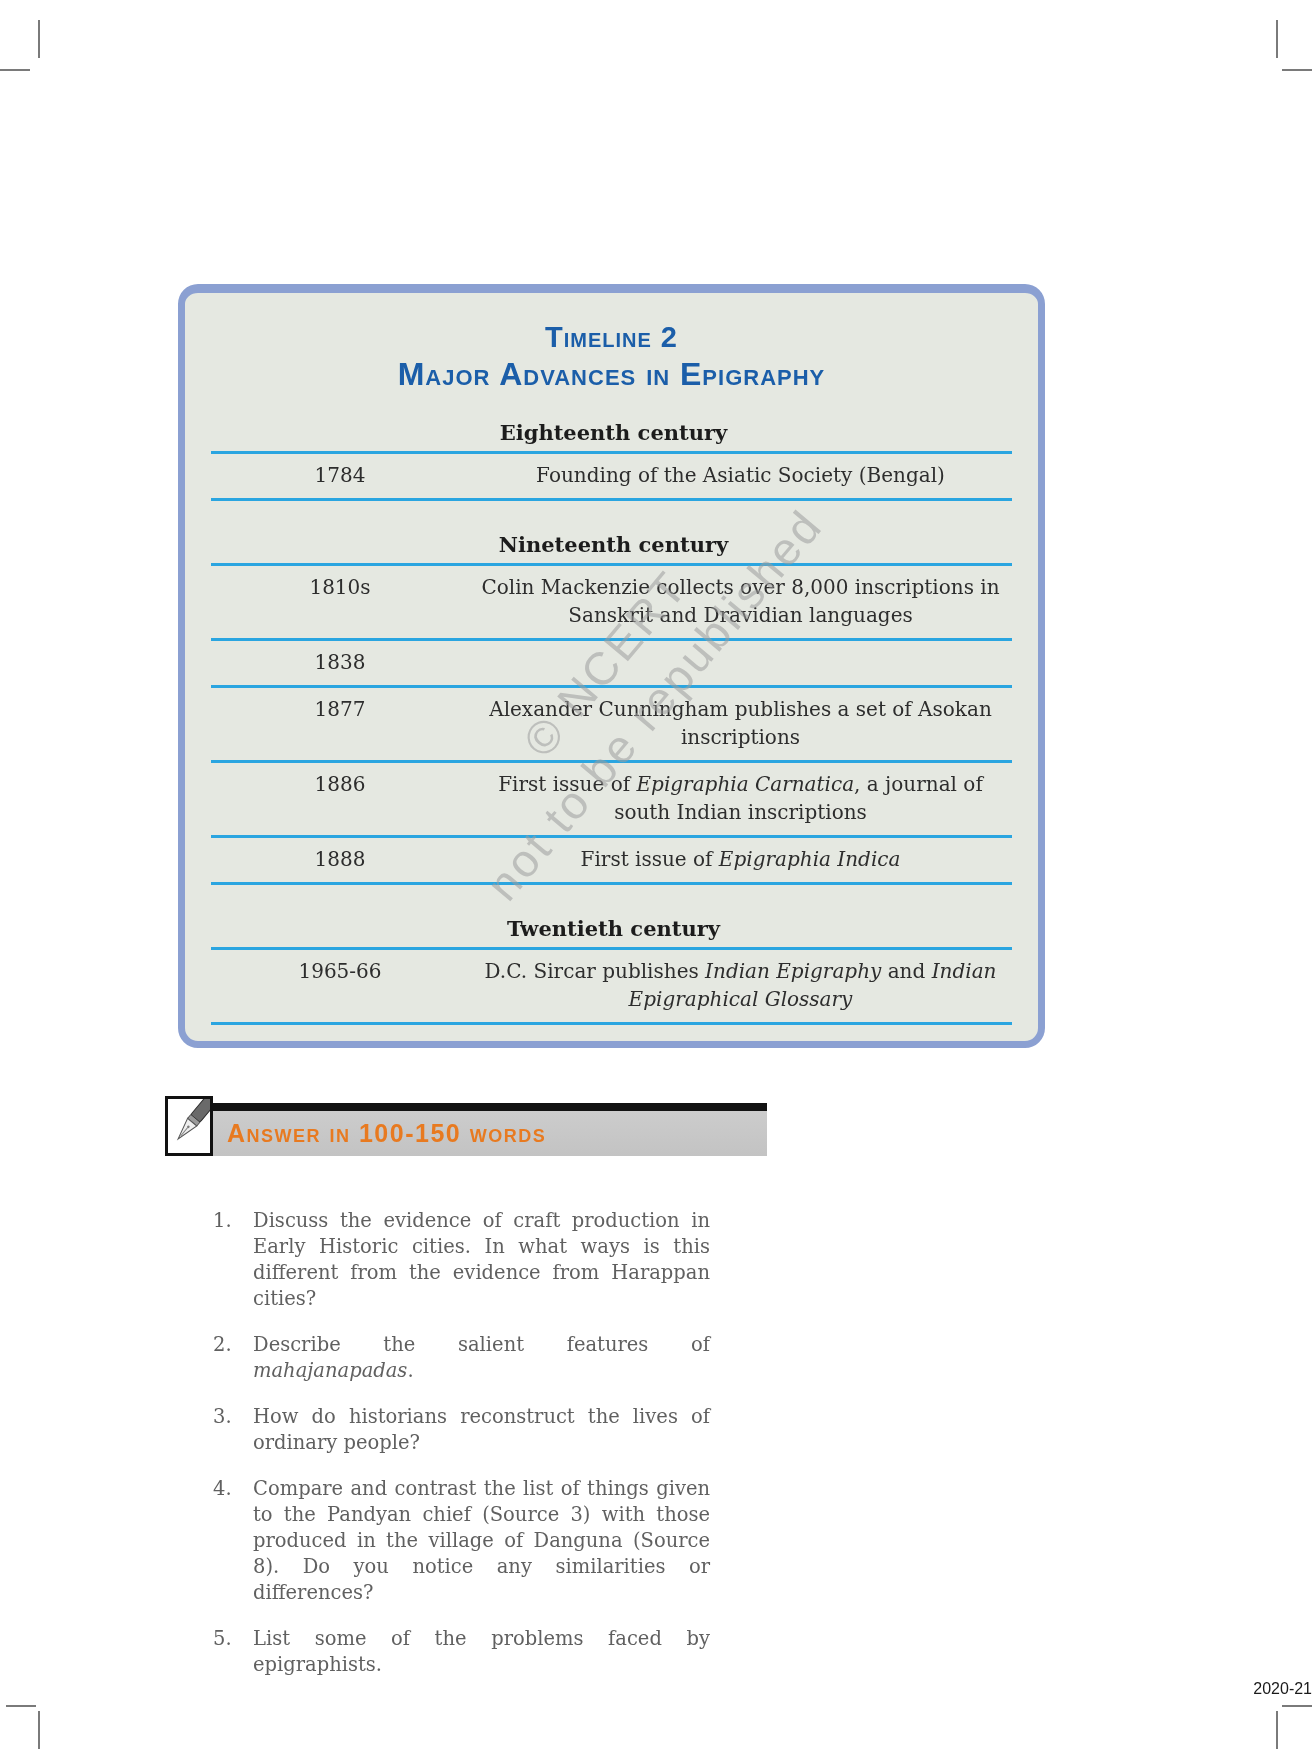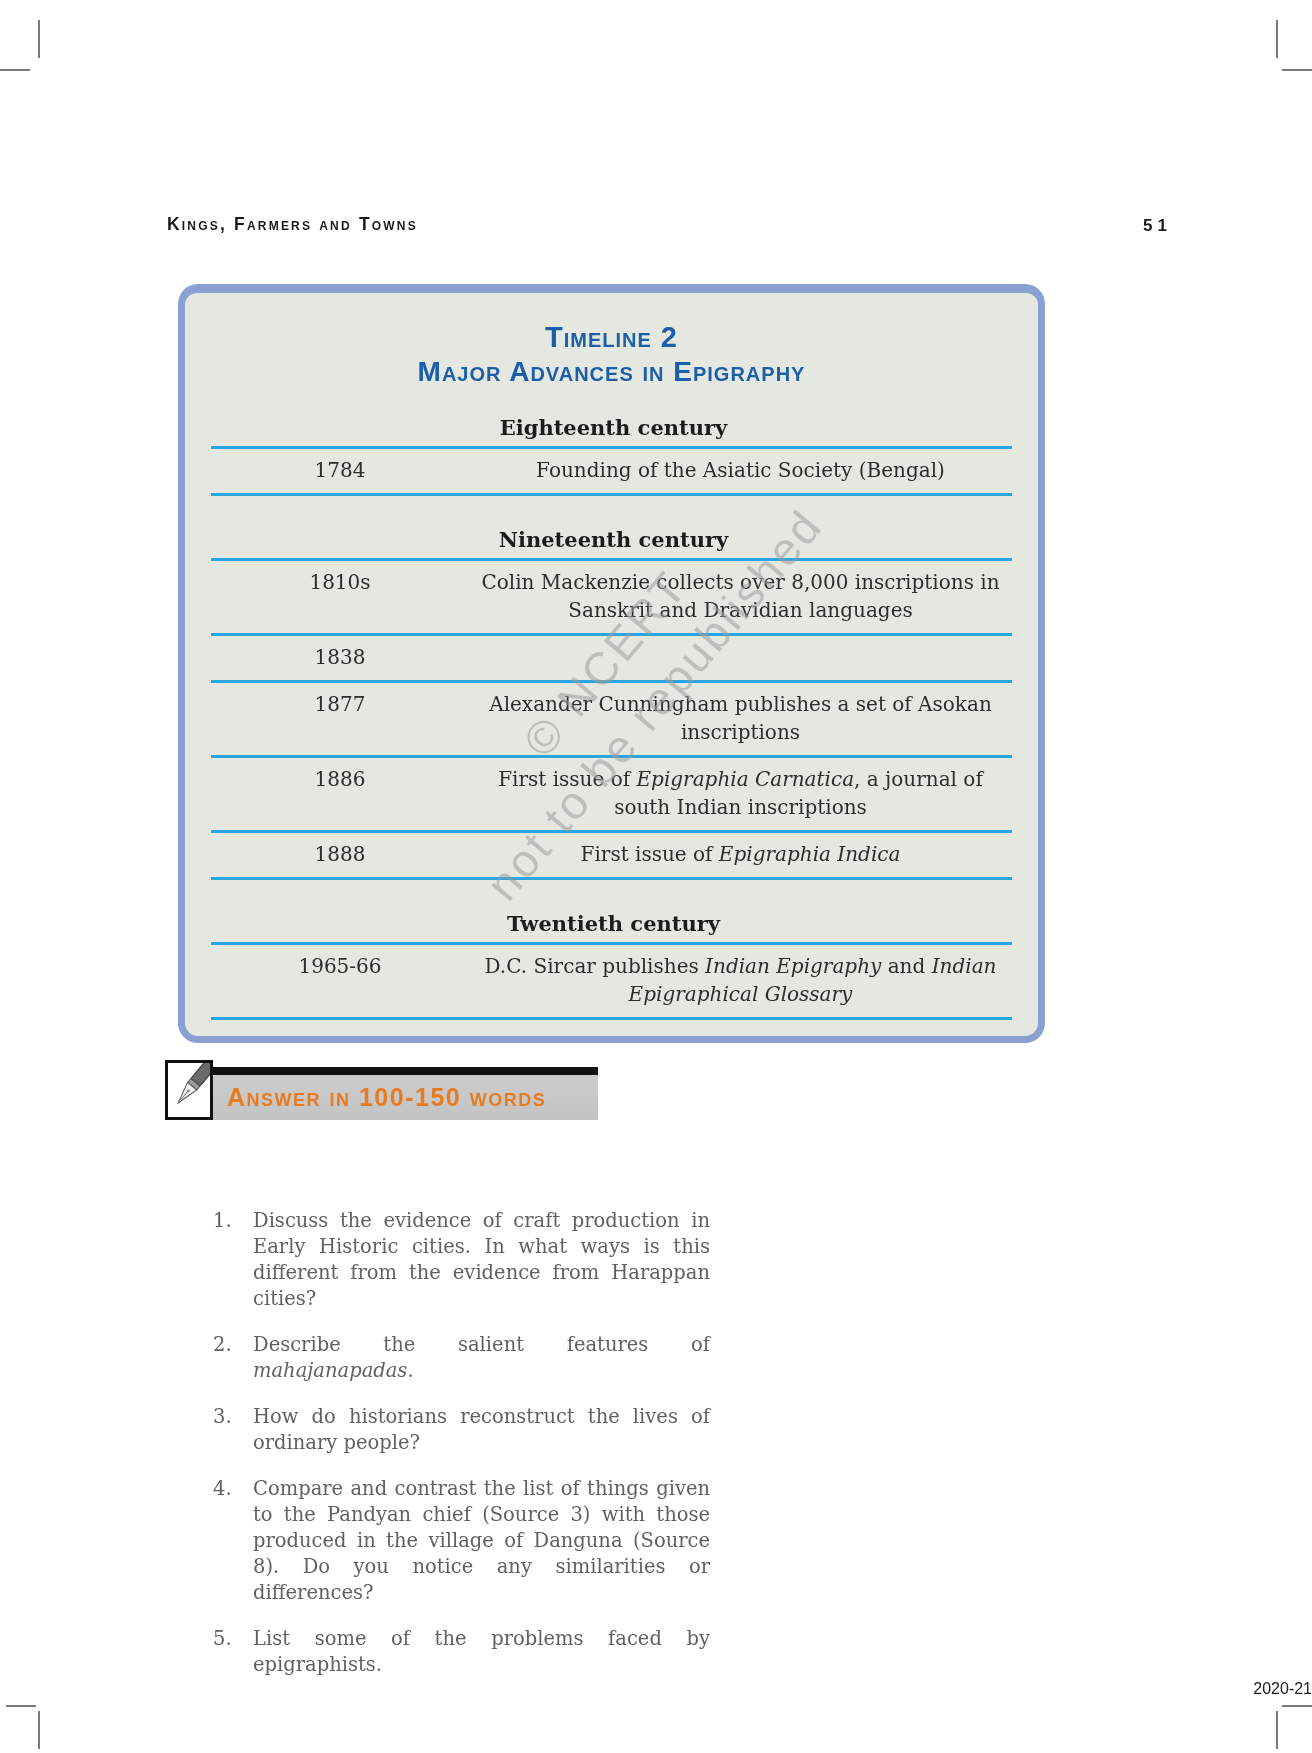--- a/index.html
+++ b/index.html
@@ -57,21 +57,21 @@
     font-family:"Liberation Sans",sans-serif;
     font-variant:small-caps;font-weight:700;
     font-size:29px;letter-spacing:1px;
     color:var(--title-blue);
     margin-top:8px;
   }
   .tl-subtitle{
     text-align:center;
     font-family:"Liberation Sans",sans-serif;
     font-variant:small-caps;font-weight:700;
-    font-size:28px;letter-spacing:1px;
+    font-size:32px;letter-spacing:1px;
     color:var(--title-blue);
     margin-top:2px;margin-bottom:26px;
   }
   .tl-section{margin-top:0;text-align:center;}
   .tl-section + .tl-section{margin-top:30px;}
   .tl-heading{
     font-weight:700;font-size:21px;line-height:27px;
     color:#1c1c1c;
     padding:0 0 5px 4px;
     border-bottom:3px solid var(--rule-cyan);
@@ -91,21 +91,21 @@
     transform:rotate(-50deg);
     text-align:center;
     font-family:"Liberation Sans",sans-serif;
     font-size:46px;line-height:1.4;letter-spacing:3px;
     color:var(--watermark-gray);
     opacity:0.55;
     pointer-events:none;
   }
   
   .answer-header{
-    position:absolute;left:165px;top:1067px;width:433px;height:53px;
+    position:absolute;left:165px;top:1103px;width:602px;height:53px;
   }
   .ah-strip{position:absolute;left:0;top:0;width:100%;height:8px;background:#121212;}
   .ah-bar{
     position:absolute;left:0;top:8px;width:100%;height:45px;
     background:linear-gradient(#cccccc,#c3c3c3);
     display:flex;align-items:center;
   }
   .ah-text{
     font-family:"Liberation Sans",sans-serif;
     font-variant:small-caps;font-weight:700;
@@ -143,24 +143,20 @@
 
   <span class="crop v" style="left:38px;top:20px;"></span>
   <span class="crop h" style="left:0;top:69px;"></span>
   <span class="crop v" style="left:1276px;top:20px;"></span>
   <span class="crop h" style="left:1282px;top:69px;"></span>
   <span class="crop h" style="left:6px;top:1705px;"></span>
   <span class="crop v" style="left:38px;top:1711px;"></span>
   <span class="crop h" style="left:1282px;top:1705px;"></span>
   <span class="crop v" style="left:1276px;top:1711px;"></span>
 
-  <div class="running-head">
-    <span class="chapter-title">Kings, Farmers and Towns</span>
-    <span class="page-number">51</span>
-  </div>
 
   <section class="timeline-box">
     <div class="tl-title">Timeline 2</div>
     <div class="tl-subtitle">Major Advances in Epigraphy</div>
     <div id="timeline-sections">
         <div class="tl-section">
           <div class="tl-heading">Eighteenth century</div>
           <div class="tl-row">
             <span class="tl-year">1784</span>
             <span class="tl-desc"><span>Founding of the Asiatic Society (Bengal)</span></span>

